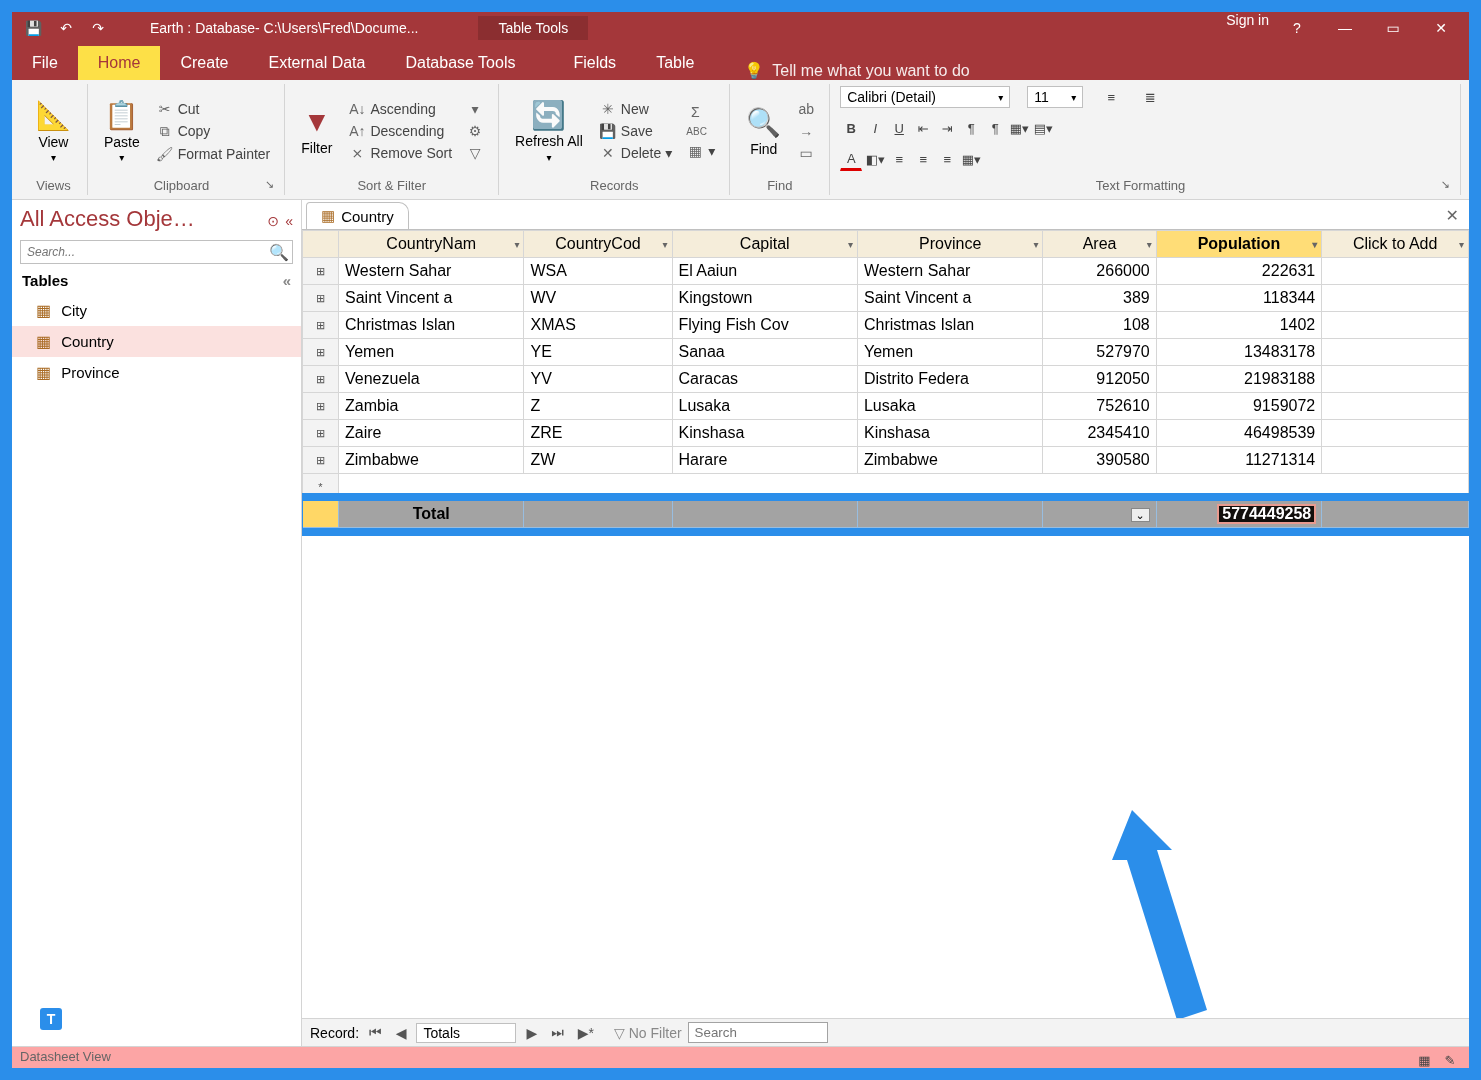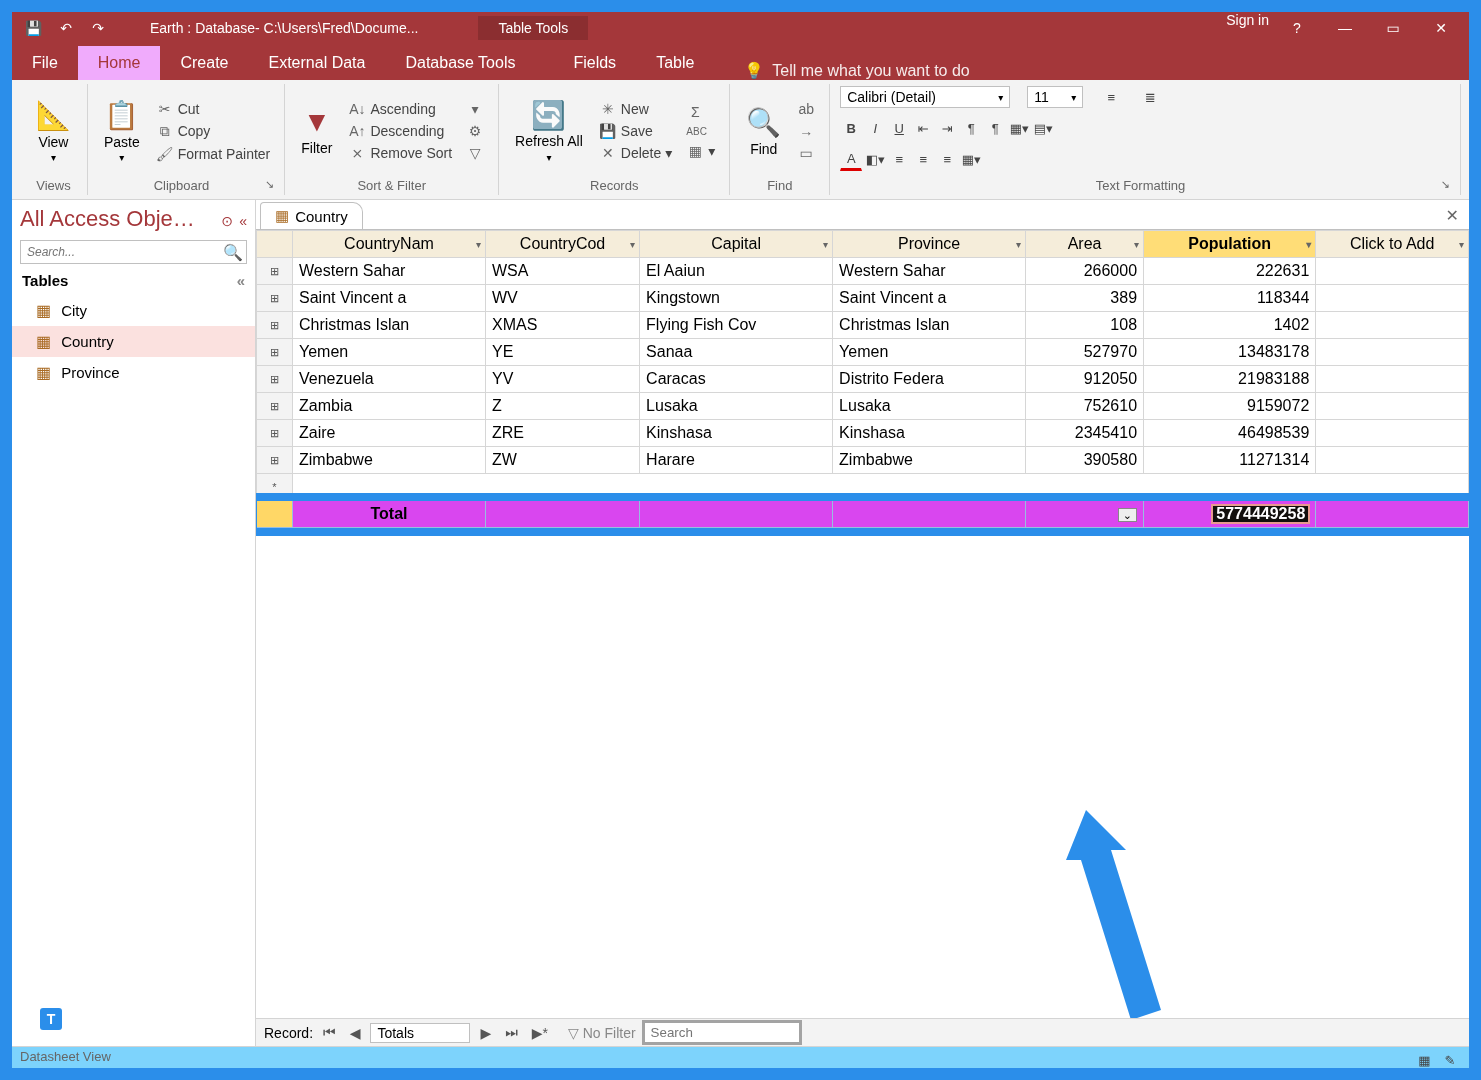--- a/index.html
+++ b/index.html
@@ -12,21 +12,21 @@
 .titlebar .qat-btn { width: 28px; height: 28px; display: flex; align-items: center; justify-content: center; cursor: default; }
 .titlebar .title-text { flex: 0 0 auto; padding: 0 60px 0 30px; text-align: center; }
 .titlebar .table-tools { background: #8b2e30; padding: 4px 20px; font-size: 14px; }
 .titlebar .spacer { flex: 1; }
 .titlebar .right { display: flex; align-items: flex-start; gap: 8px; padding-right: 8px; }
 .titlebar .win-btn { width: 40px; height: 32px; display: flex; align-items: center; justify-content: center; font-size: 14px; }
 
 
 .ribbon-tabs { background: #a4373a; color: #fff; display: flex; align-items: flex-end; height: 36px; font-size: 16px; }
 .ribbon-tabs .tab { padding: 8px 20px; cursor: default; }
-.ribbon-tabs .tab.active { background: #f0abfc; color: #a4373a; }
+.ribbon-tabs .tab.active { background: #fde047; color: #a4373a; }
 .ribbon-tabs .tell-me { display: flex; align-items: center; gap: 8px; margin-left: 30px; opacity: 0.9; }
 .ribbon-tabs .bulb { font-size: 16px; }
 
 
 .ribbon { background: #f3f3f3; border-bottom: 1px solid #d4d4d4; height: 120px; display: flex; padding: 4px 8px; }
 .rgroup { border-right: 1px solid #d4d4d4; padding: 2px 10px; display: flex; flex-direction: column; }
 .rgroup .content { flex: 1; display: flex; align-items: center; gap: 6px; }
 .rgroup .label { text-align: center; font-size: 13px; color: #666; padding-top: 2px; }
 .rbtn-big { display: flex; flex-direction: column; align-items: center; gap: 2px; padding: 2px 6px; font-size: 14px; cursor: default; }
 .rbtn-big .ico { font-size: 28px; color: #a4373a; }
@@ -36,21 +36,21 @@
 .dialog-launcher { float: right; font-size: 11px; color: #666; }
 .font-combo { border: 1px solid #c0c0c0; background: #fff; padding: 2px 6px; font-size: 14px; display: flex; align-items: center; justify-content: space-between; }
 .font-combo.name { width: 170px; }
 .font-combo.size { width: 56px; }
 .mini-btn { width: 22px; height: 22px; display: inline-flex; align-items: center; justify-content: center; font-size: 13px; color: #444; border: 1px solid transparent; }
 
 
 .body { flex: 1; display: flex; overflow: hidden; }
 
 
-.nav { width: 244px; border-right: 1px solid #d4d4d4; display: flex; flex-direction: column; background: #fff; }
+.nav { width: 290px; border-right: 1px solid #d4d4d4; display: flex; flex-direction: column; background: #fff; }
 .nav-header { display: flex; align-items: center; justify-content: space-between; padding: 6px 8px; color: #a4373a; font-size: 22px; }
 .nav-search { margin: 2px 8px; display: flex; border: 1px solid #c0c0c0; }
 .nav-search input { flex: 1; border: none; padding: 4px 6px; font-style: italic; font-size: 12px; outline: none; }
 .nav-search .sico { width: 26px; display: flex; align-items: center; justify-content: center; color: #3b7dbd; }
 .nav-cat { padding: 6px 10px; font-weight: 600; font-size: 15px; display: flex; justify-content: space-between; }
 .nav-item { padding: 6px 14px 6px 24px; font-size: 15px; display: flex; align-items: center; gap: 10px; cursor: default; }
 .nav-item.selected { background: #fbe1df; }
 .nav-item .tico { color: #a96b24; font-size: 16px; }
 
 
@@ -61,36 +61,36 @@
 .doc-close { margin-left: auto; padding: 4px 10px; font-size: 16px; color: #666; }
 
 .sheet { flex: 1; overflow: auto; }
 table.grid { border-collapse: collapse; font-size: 16px; width: 100%; }
 table.grid th, table.grid td { border: 1px solid #d6d6d6; padding: 3px 6px; height: 27px; white-space: nowrap; overflow: hidden; }
 table.grid th { background: #f5edda; font-weight: 400; text-align: center; position: relative; }
 table.grid th.selected { background: #ffdd77; font-weight: 600; }
 table.grid th .dd { position: absolute; right: 4px; top: 50%; transform: translateY(-50%); font-size: 10px; color: #666; }
 table.grid td.rownum { background: #f3f3f3; width: 36px; text-align: center; font-size: 11px; color: #555; }
 table.grid td.num { text-align: right; }
-table.grid tr.totals td { background: #d946ef; border-color: #98bde0; }
+table.grid tr.totals td { background: #a3a3a3; border-color: #98bde0; }
 table.grid tr.totals td.rownum { background: #ffd766; }
 table.grid tr.totals .total-label { font-weight: 700; text-align: center; }
 table.grid tr.totals .total-val { background: #120f0c; color: #fff; font-weight: 700; outline: 2px solid #e89a8f; outline-offset: -1px; display: inline-block; padding: 0 4px; }
 .highlight-wrap { outline: 8px solid #2b8eea; }
 
 
 .arrow { position: absolute; left: 810px; top: 580px; pointer-events: none; }
 .arrow svg { width: 110px; height: 220px; }
 
 
 .recbar { border-top: 1px solid #d4d4d4; background: #f3f3f3; height: 28px; display: flex; align-items: center; font-size: 14px; gap: 6px; padding: 0 8px; }
 .recbar .recbox { border: 1px solid #c0c0c0; background: #fff; padding: 1px 6px; width: 100px; }
 .recbar .navbtn { padding: 0 4px; color: #555; }
-.recbar .srch input { border: 3px solid #a3a3a3; padding: 2px 6px; width: 160px; }
-.statusbar { height: 22px; background: #7dd3fc; border-top: 1px solid #d4d4d4; font-size: 13px; color: #666; padding: 2px 8px; display: flex; justify-content: space-between; }
+.recbar .srch input { border: 1px solid #a3a3a3; padding: 2px 6px; width: 140px; }
+.statusbar { height: 22px; background: #fca5a5; border-top: 1px solid #d4d4d4; font-size: 13px; color: #666; padding: 2px 8px; display: flex; justify-content: space-between; }
 
 
 .watermark { position: absolute; left: 40px; bottom: 50px; color: #fff; font-weight: 700; font-size: 20px; display: flex; align-items: center; gap: 6px; }
 .watermark .logo { background: #2b8eea; color: #fff; width: 22px; height: 22px; border-radius: 3px; display: inline-flex; align-items: center; justify-content: center; font-size: 14px; }
 </style>
 </head>
 <body>
 
 <div class="app">
 

